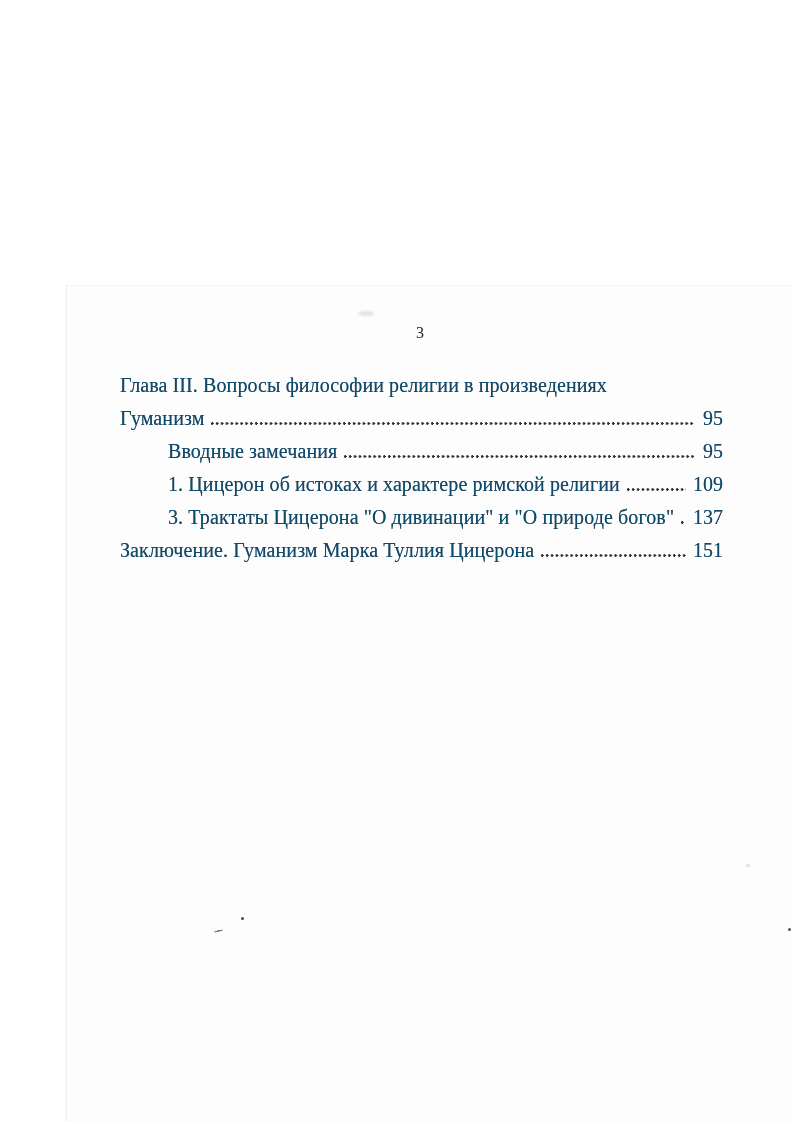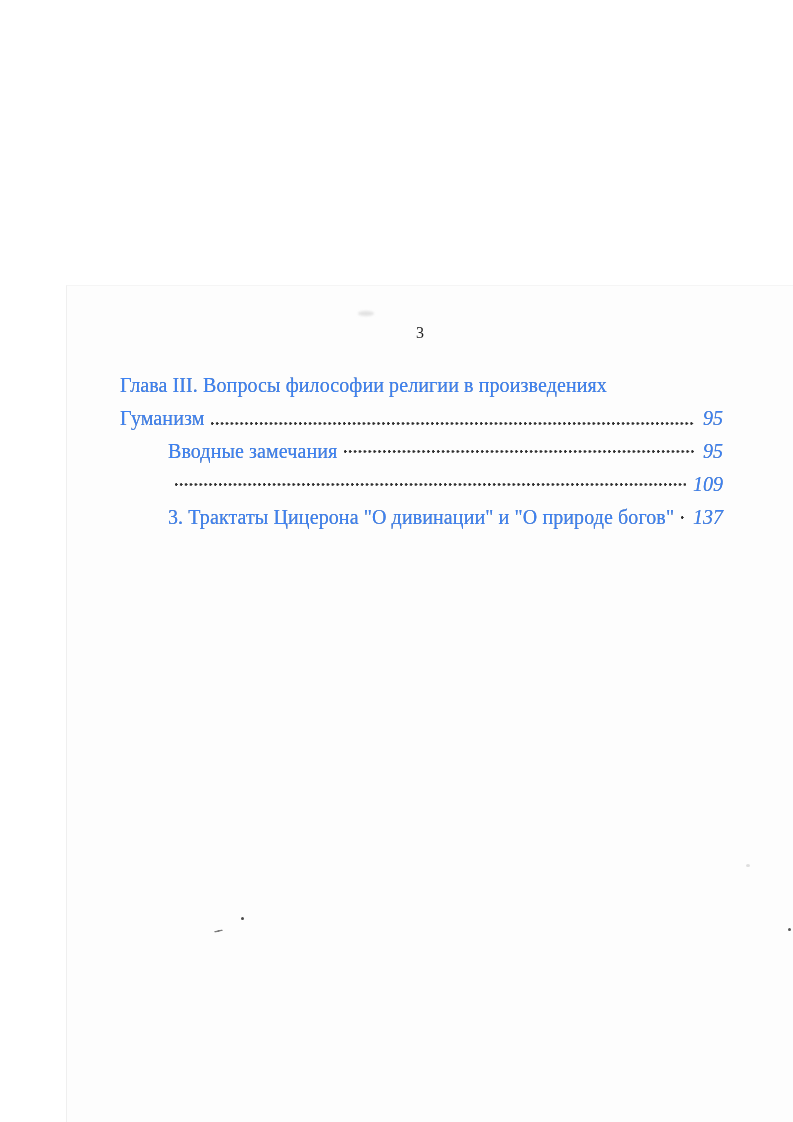--- a/index.html
+++ b/index.html
@@ -33,52 +33,50 @@
     text-align: center;
     font-size: 16px;
     color: #1f1f1f;
   }
   .toc {
     position: absolute;
     left: 120px;
     top: 369px;
     width: 603px;
     font-size: 20px;
-    color: #3b82f6;
+    color: #0c4a6e;
     text-shadow: 0 0 0.4px rgba(20,20,20,0.55);
   }
   .row {
     display: flex;
     align-items: baseline;
     height: 33px;
     line-height: 33px;
     white-space: nowrap;
   }
   .row.ind {
     padding-left: 48px;
-    align-items: center;
   }
   .label {
     flex: 0 0 auto;
     letter-spacing: 0.1px;
   }
   .leader {
     flex: 1 1 auto;
     height: 3px;
     margin: 0 7px 0 7px;
     background-image: radial-gradient(circle at 1.3px 1.5px, #2e2e2e 1.12px, rgba(0,0,0,0) 1.5px);
     background-repeat: repeat-x;
     background-position: 0 100%;
     background-size: 4.9px 3px;
   }
   .pg {
     flex: 0 0 auto;
     min-width: 22px;
     text-align: right;
-    font-style: italic;
   }
   
   .speck {
     position: absolute;
   }
   .speck.dot {
     border-radius: 50%;
   }
   .s1 { left: 241px; top: 917px; width: 3px;  height: 3px; background: #4a4a4a; }
   .s2 { left: 214px; top: 930px; width: 9px;  height: 0;   border-top: 2px solid #7d7d7d;
@@ -103,27 +101,33 @@
       <span class="label">Гуманизм</span>
       <span class="leader"></span>
       <span class="pg">95</span>
     </div>
     <div class="row ind">
       <span class="label">Вводные замечания</span>
       <span class="leader"></span>
       <span class="pg">95</span>
     </div>
     <div class="row ind">
+      <span class="label">1. Цицерон об истоках и характере римской религии</span>
       <span class="leader"></span>
       <span class="pg">109</span>
     </div>
     <div class="row ind">
       <span class="label">3. Трактаты Цицерона "О дивинации" и "О природе богов"</span>
       <span class="leader"></span>
       <span class="pg">137</span>
+    </div>
+    <div class="row">
+      <span class="label">Заключение. Гуманизм Марка Туллия Цицерона</span>
+      <span class="leader"></span>
+      <span class="pg">151</span>
     </div>
   </div>
 
 <div class="speck dot s1"></div>
 <div class="speck s2"></div>
 <div class="speck s3"></div>
 <div class="speck dot s4"></div>
 <div class="speck dot s5"></div>
 
 </body></html>

